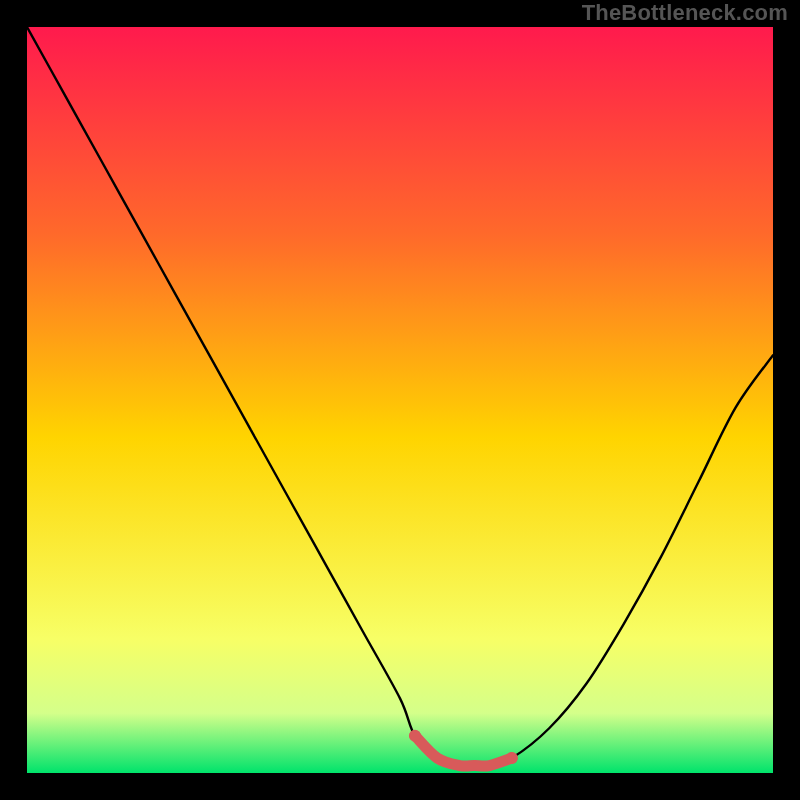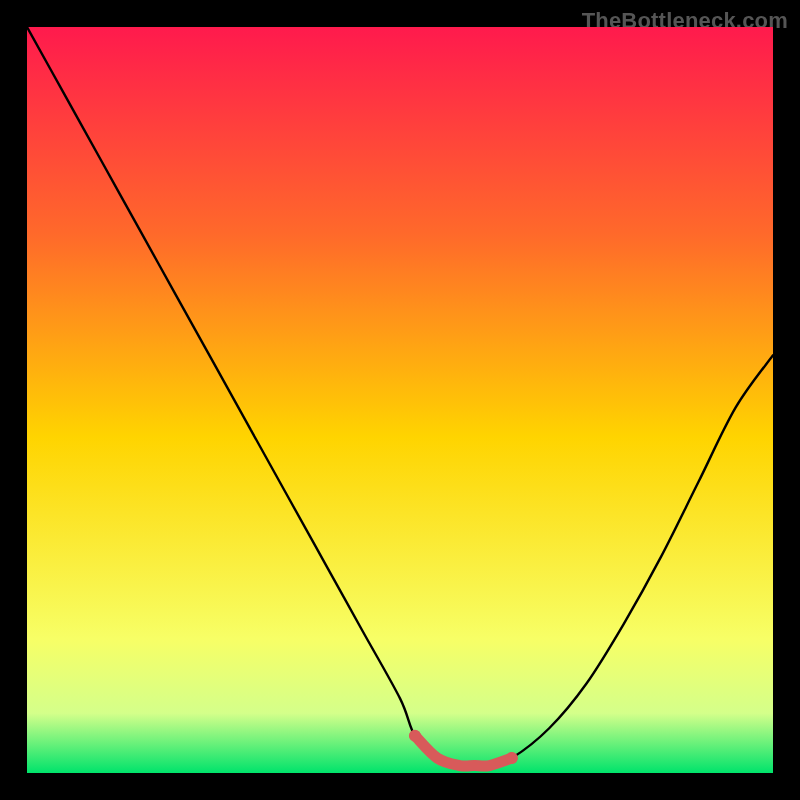--- a/index.html
+++ b/index.html
@@ -5,21 +5,21 @@
   * { margin: 0; padding: 0; box-sizing: border-box; }
   html, body { width: 800px; height: 800px; overflow: hidden; background: #000; }
   .frame {
     position: relative;
     width: 800px;
     height: 800px;
     background: #000;
   }
   .watermark {
     position: absolute;
-    top: 8px;
+    top: 0;
     right: 12px;
     font-family: Arial, Helvetica, sans-serif;
     font-size: 22px;
     font-weight: 600;
     color: #555;
     letter-spacing: 0.2px;
   }
   .plot {
     position: absolute;
     left: 27px;

